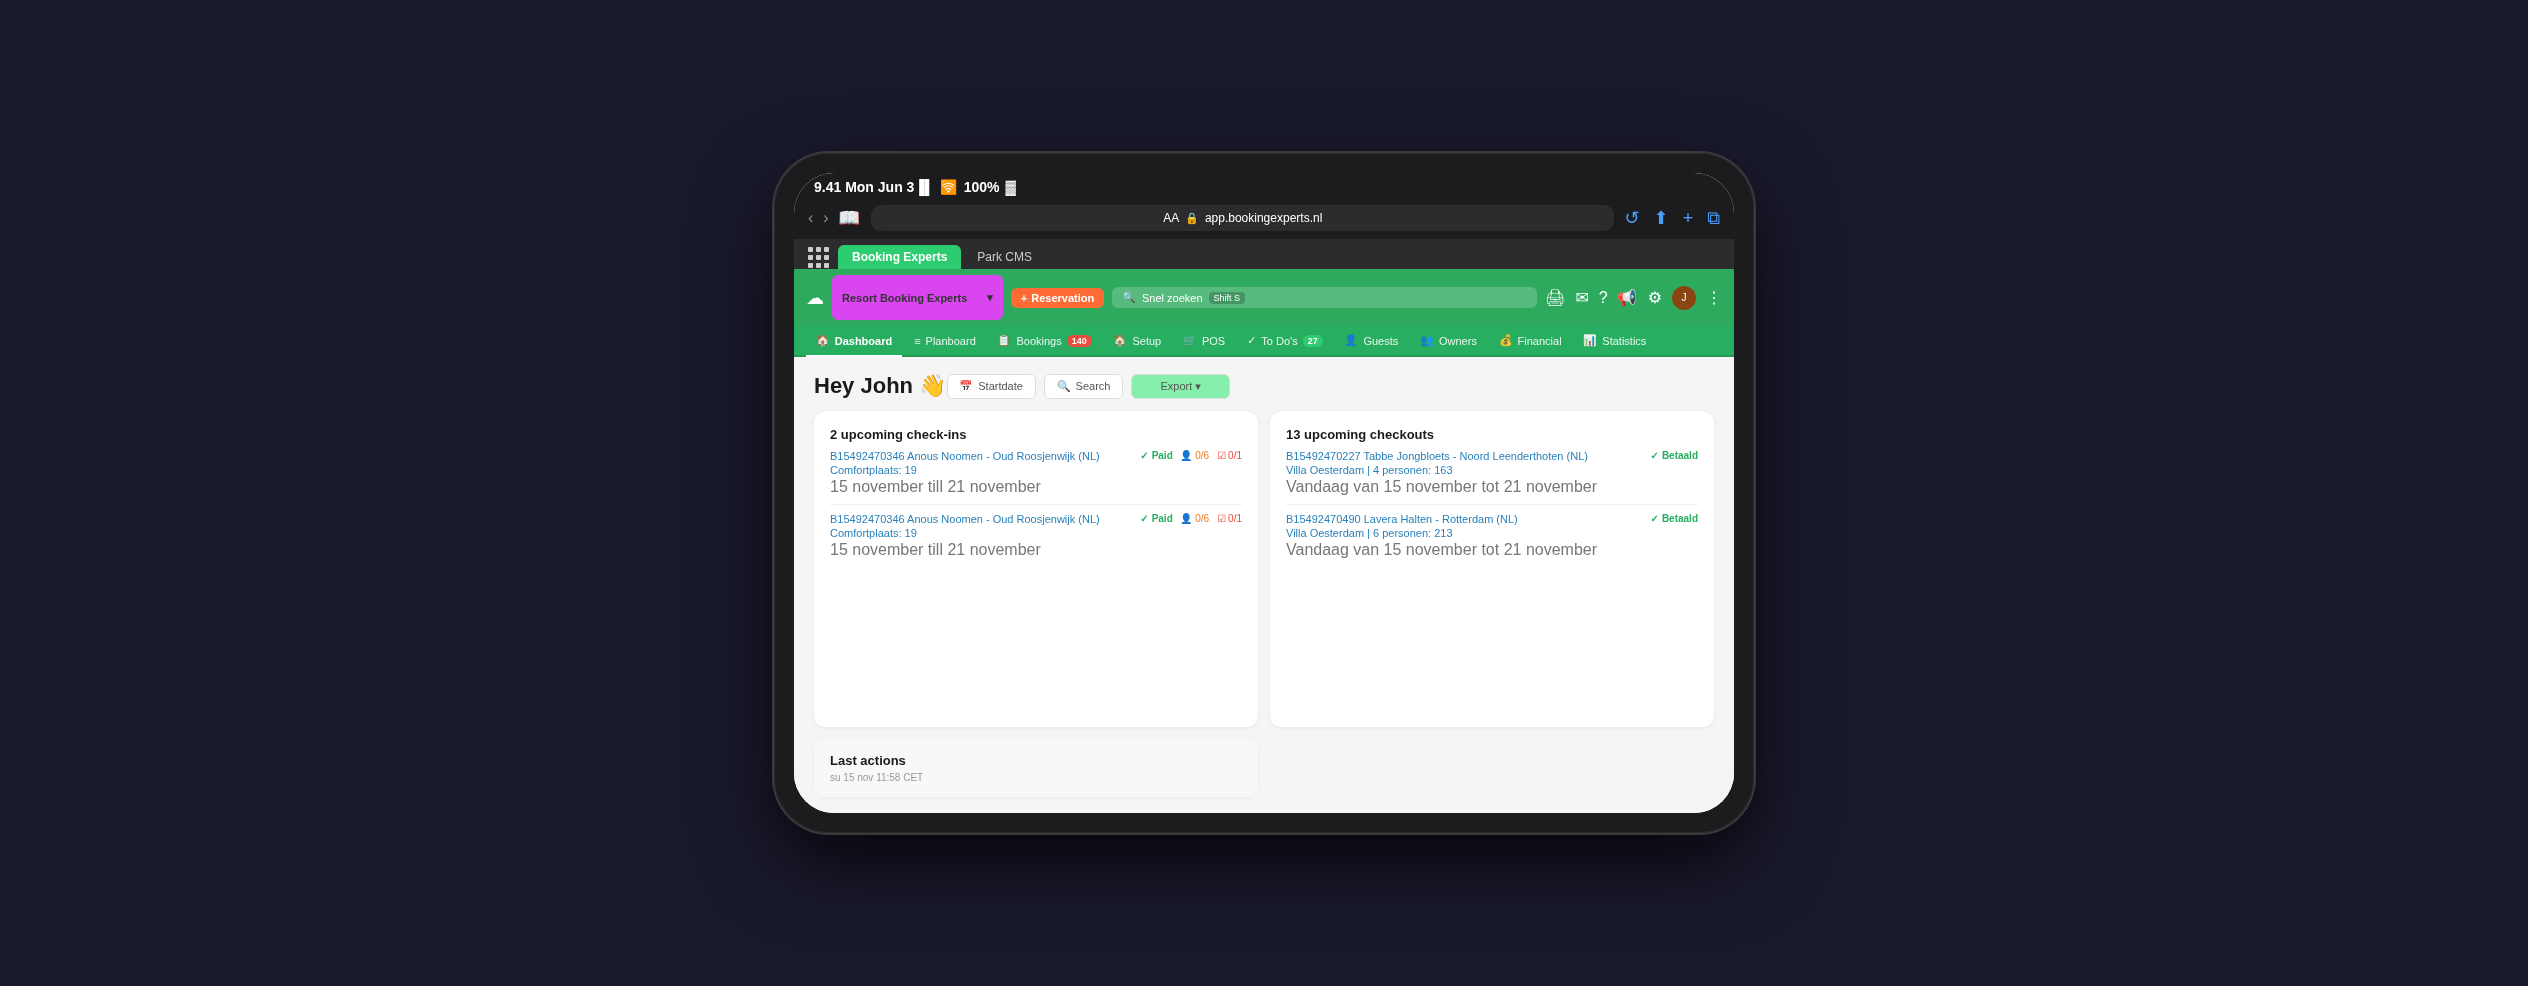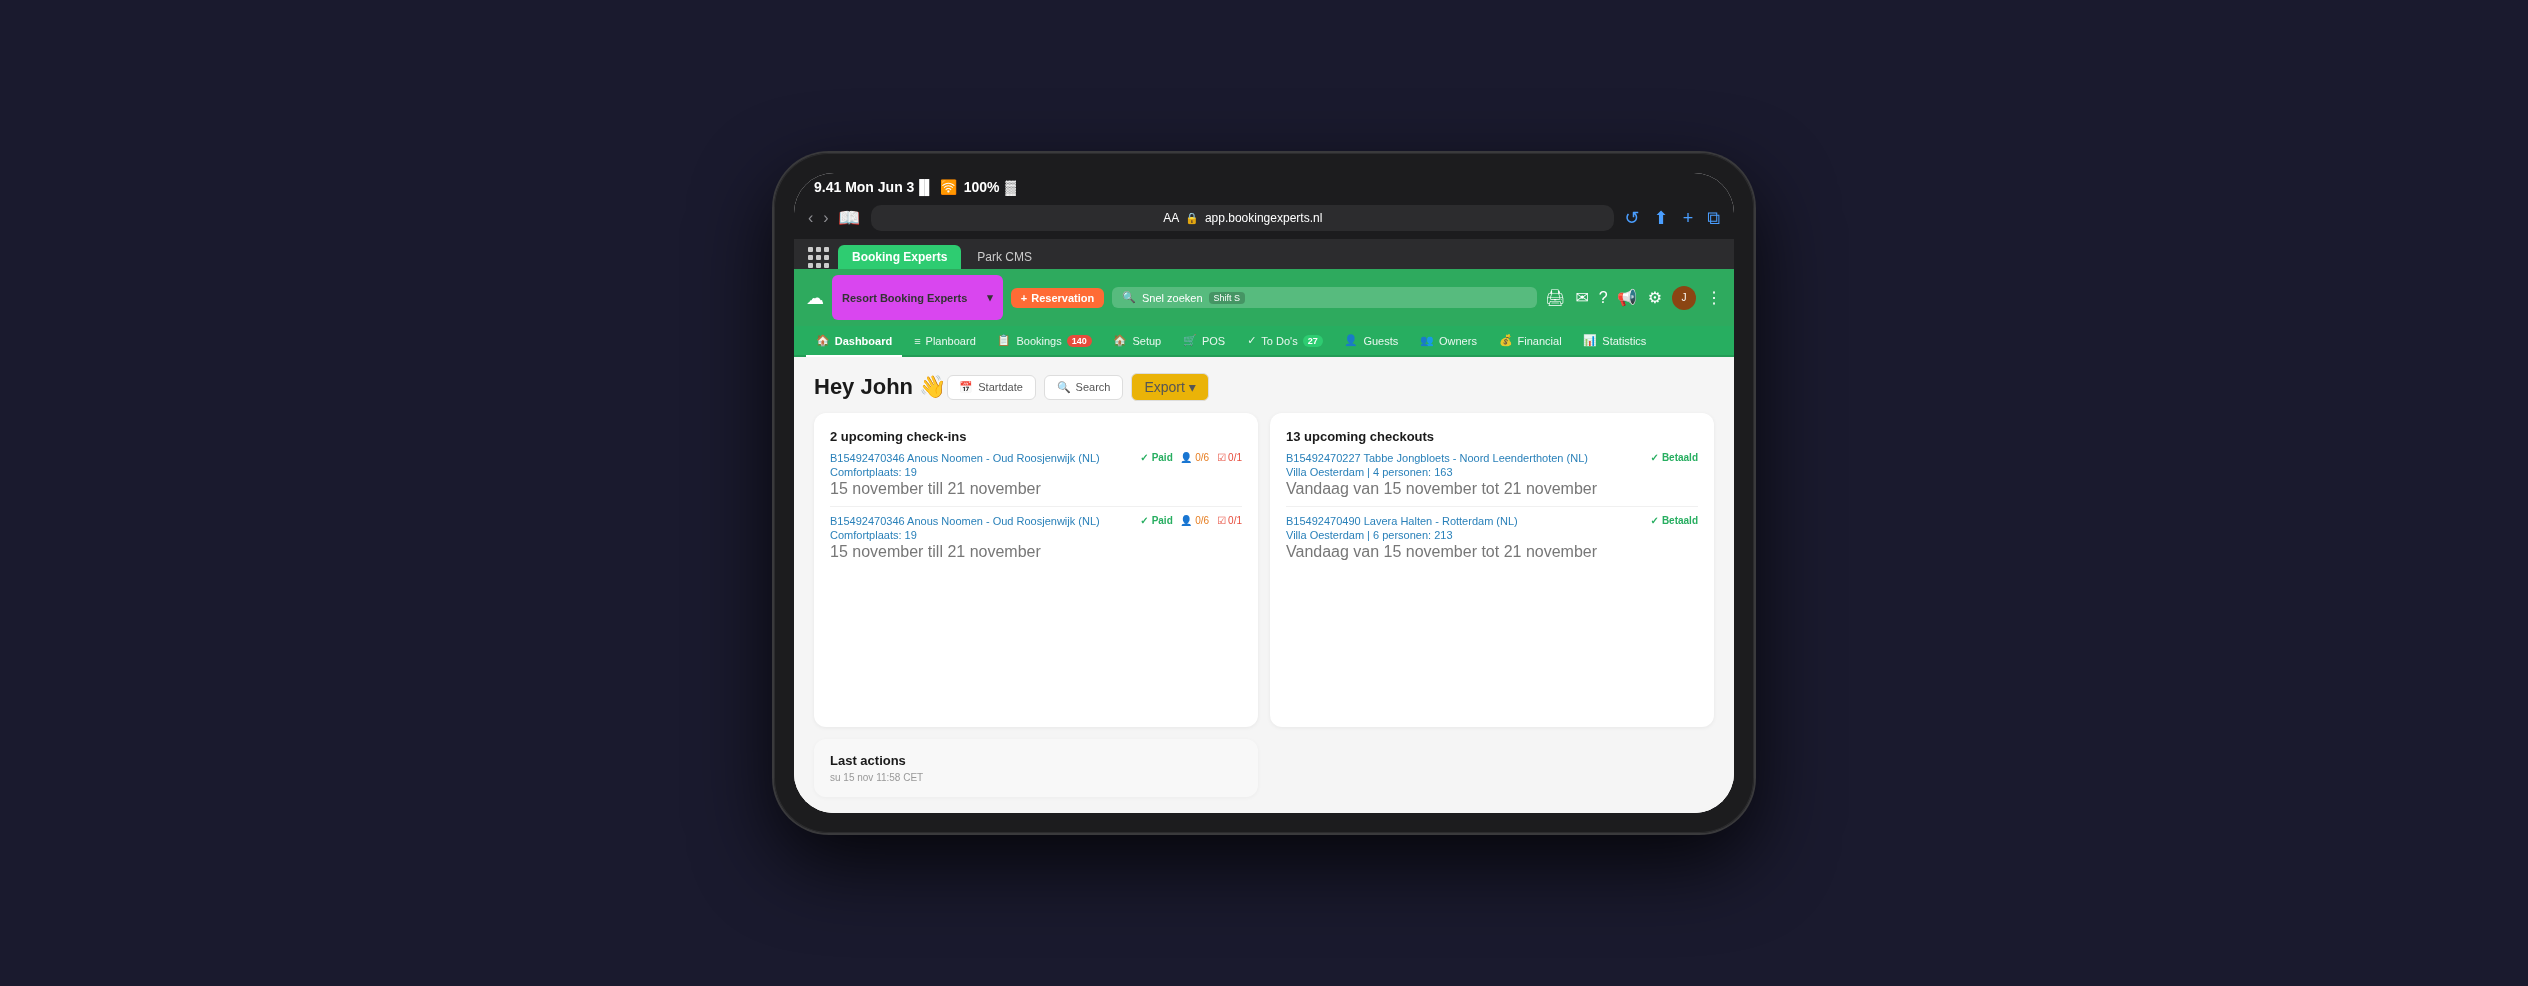--- a/index.html
+++ b/index.html
@@ -275,24 +275,24 @@
       padding: 5px 12px;
       font-size: 11px;
       color: #555;
       cursor: pointer;
       display: flex;
       align-items: center;
       gap: 5px;
     }
     .export-btn {
       border: 1px solid #ddd;
-      background: #eab308;
+      background: #86efac;
       border-radius: 6px;
-      padding: 5px 12px;
-      font-size: 14px;
+      padding: 5px 28px;
+      font-size: 11px;
       color: #555;
       cursor: pointer;
       display: flex;
       align-items: center;
       gap: 4px;
     }
 
     
     .cards-grid {
       display: grid;

